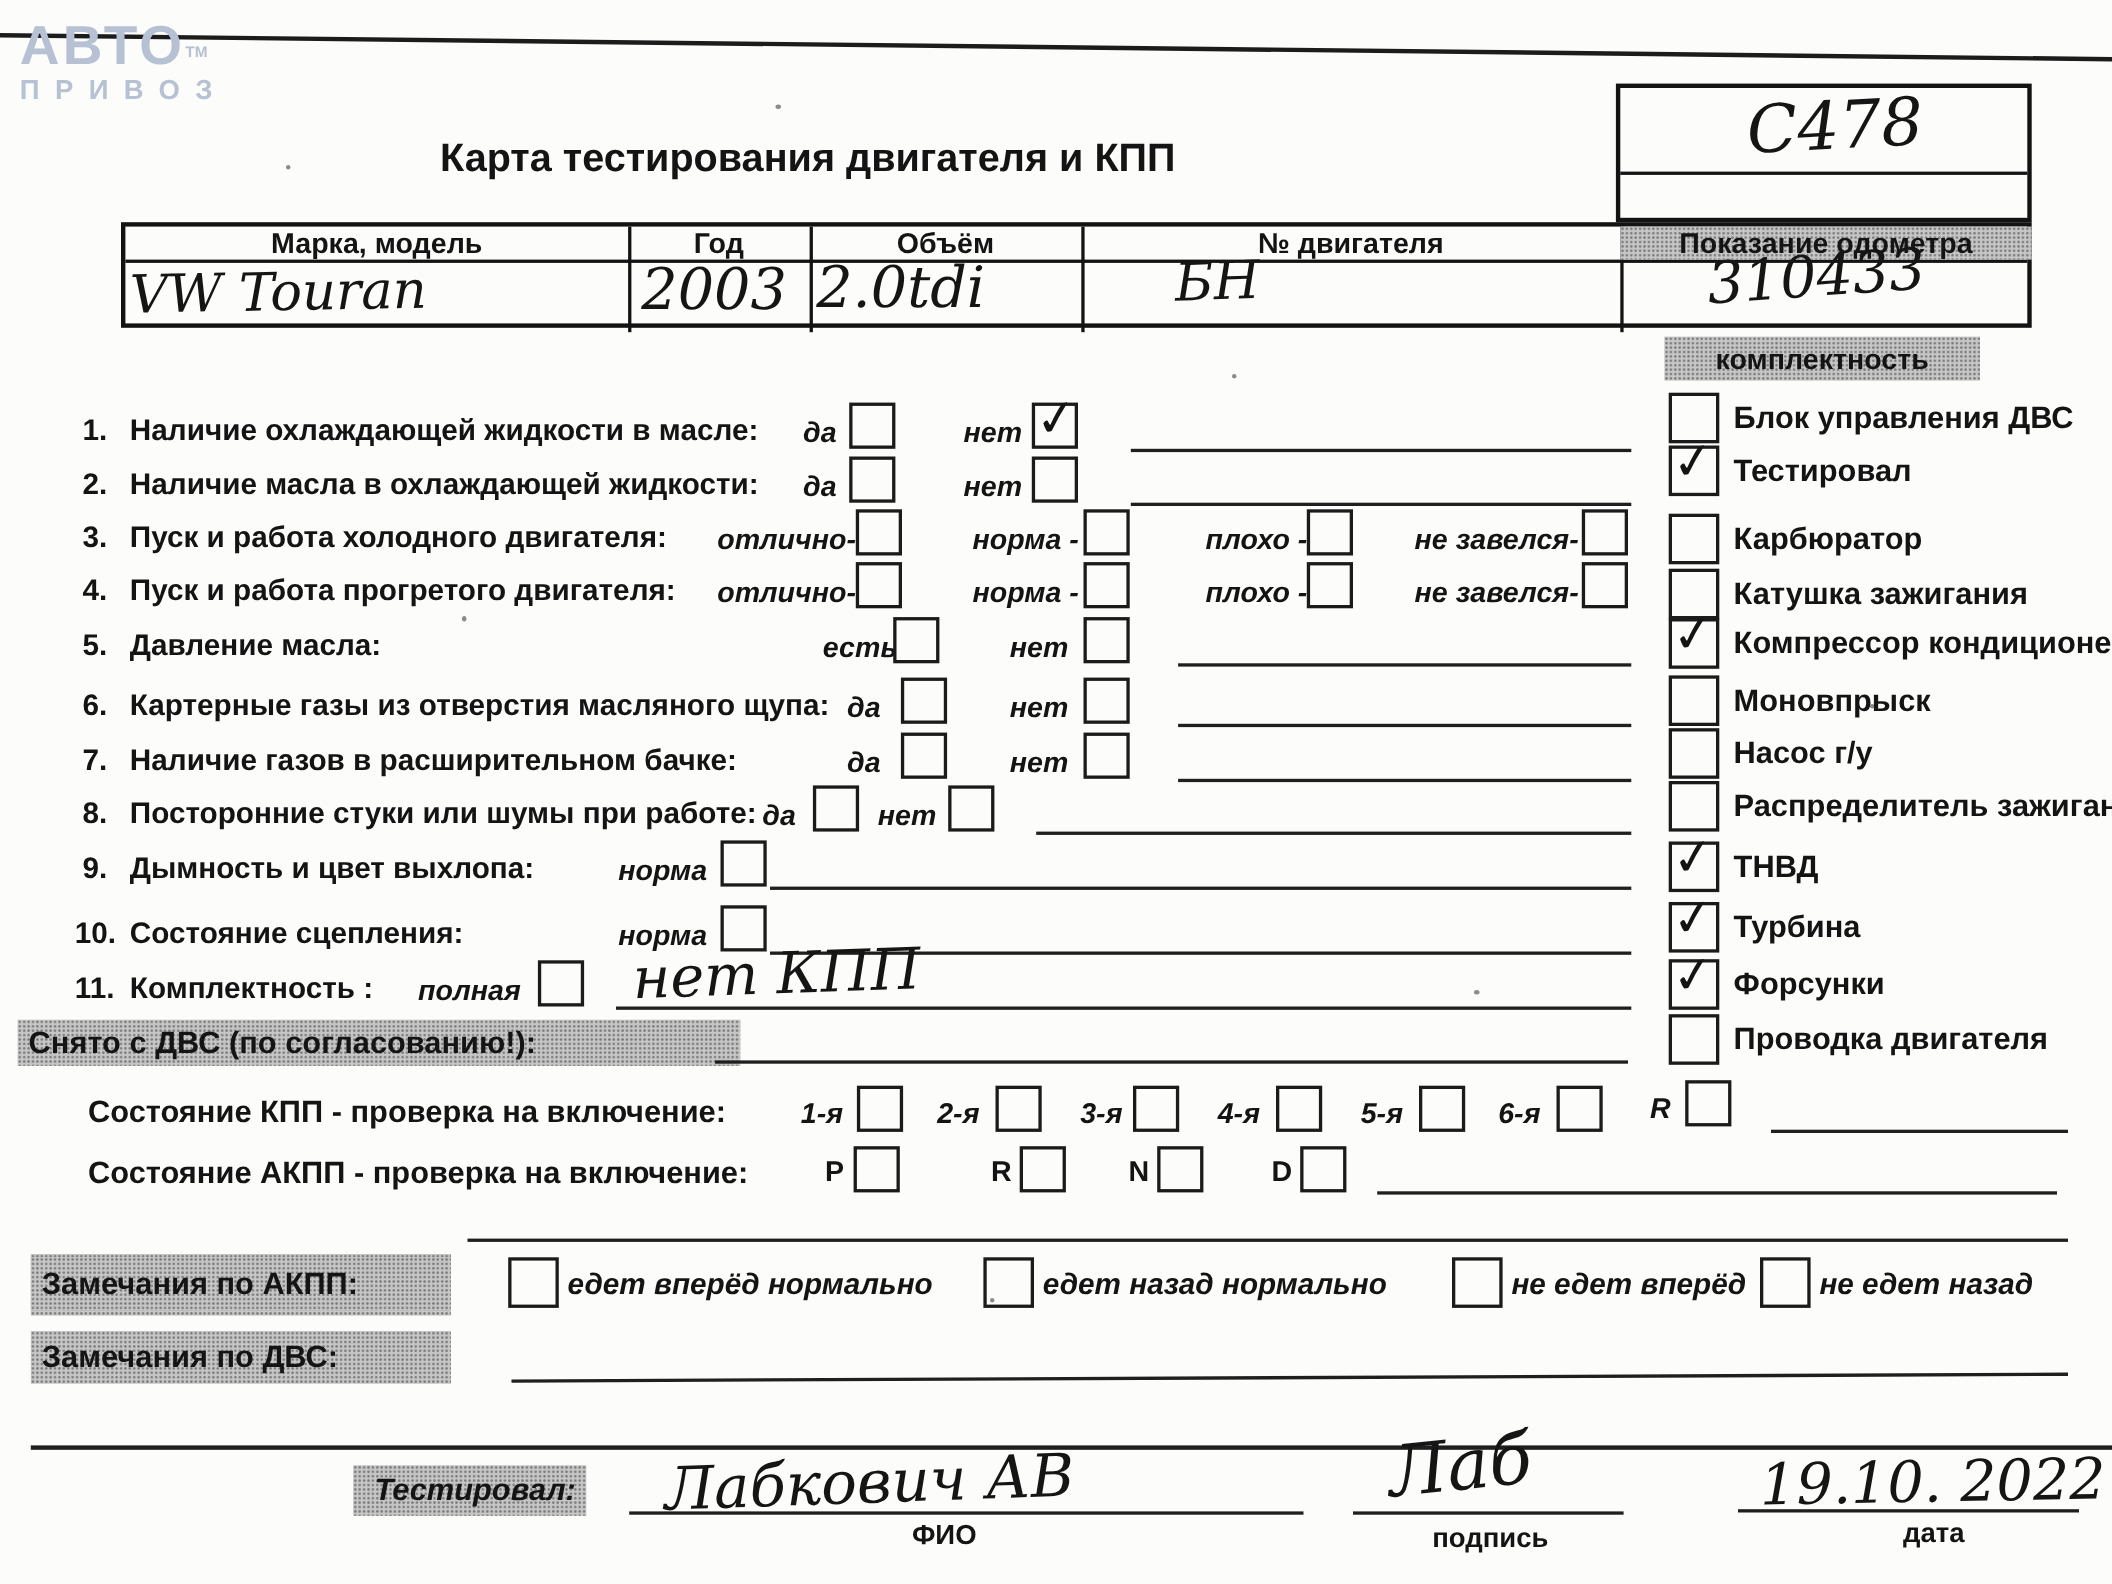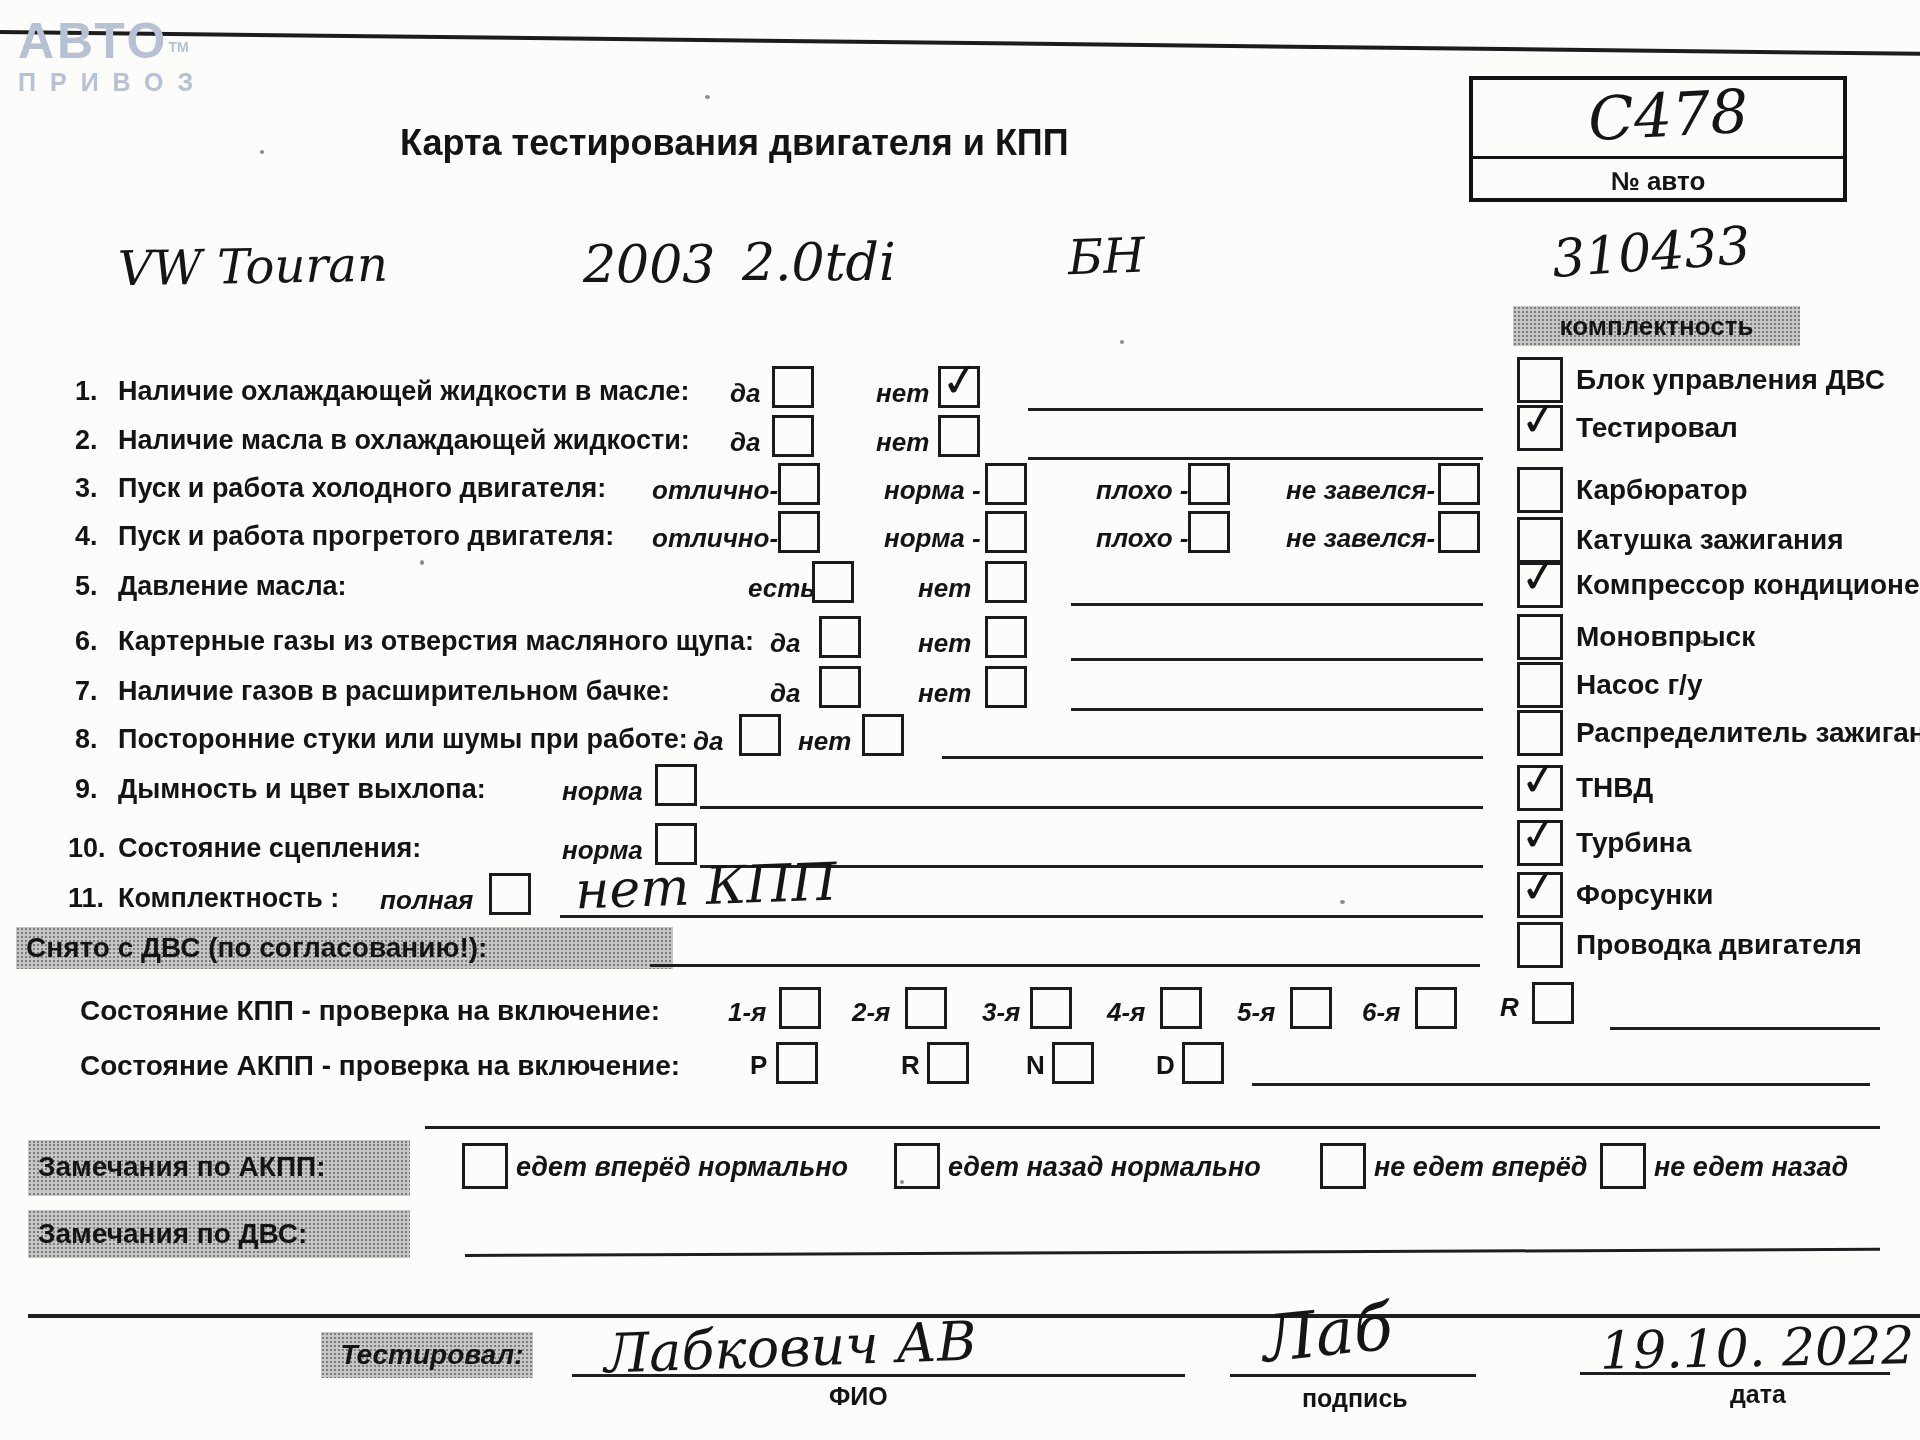--- a/index.html
+++ b/index.html
@@ -56,24 +56,35 @@
 
   <div class="abs" style="left:18px; top:16px;">
     <span class="logo1">АВТО</span><sup class="logotm">TM</sup>
     <div class="logo2" style="margin-top:4px;">ПРИВОЗ</div>
   </div>
 
   <div class="abs nowrap" style="left:400px; top:122px; font-size:36px; font-weight:bold;">Карта тестирования двигателя и КПП</div>
 
   <div class="abs" style="left:1469px; top:76px; width:378px; height:126px; border:4px solid #131313;">
     <div class="hline" style="left:0; right:0; top:76px;"></div>
-    <div class="cellh" style="left:0; right:0; top:79px; height:44px;">№ авто</div>
   </div>
   <div class="abs hw" style="left:1588px; top:80px; font-size:60px; transform:rotate(-3deg);">С478</div>
 
+  <div class="abs" style="left:110px; top:202px; width:1737px; height:96px; border:4px solid #131313;">
+    <div class="hline" style="left:0; right:0; top:30px;"></div>
+    <div class="vline" style="left:457px; top:0; height:96px;"></div>
+    <div class="vline" style="left:622px; top:0; height:96px;"></div>
+    <div class="vline" style="left:869px; top:0; height:96px;"></div>
+    <div class="vline" style="left:1359px; top:0; height:96px;"></div>
+    <div class="cellh" style="left:0; width:457px; top:0; height:30px;">Марка, модель</div>
+    <div class="cellh" style="left:457px; width:165px; top:0; height:30px;">Год</div>
+    <div class="cellh" style="left:622px; width:247px; top:0; height:30px;">Объём</div>
+    <div class="cellh" style="left:869px; width:490px; top:0; height:30px;">№ двигателя</div>
+    <div class="cellh shade" style="left:1359px; width:374px; top:0; height:30px;">Показание одометра</div>
+  </div>
   <div class="abs hw" style="left:118px; top:238px; font-size:48px; transform:rotate(-1deg);">VW Touran</div>
   <div class="abs hw" style="left:583px; top:234px; font-size:52px;">2003</div>
   <div class="abs hw" style="left:742px; top:232px; font-size:52px;">2.0tdi</div>
   <div class="abs hw" style="left:1068px; top:228px; font-size:48px; transform:rotate(-2deg);">БН</div>
   <div class="abs hw" style="left:1552px; top:222px; font-size:52px; transform:rotate(-4deg);">310433</div>
 
   <span class="abs num" style="left:75px; top:376px;">1.</span>
   <span class="abs ilabel" style="left:118px; top:376px;">Наличие охлаждающей жидкости в масле:</span>
   <span class="abs opt" style="left:730px; top:378px;">да</span>
   <span class="bx" style="left:772px; top:366px;">

